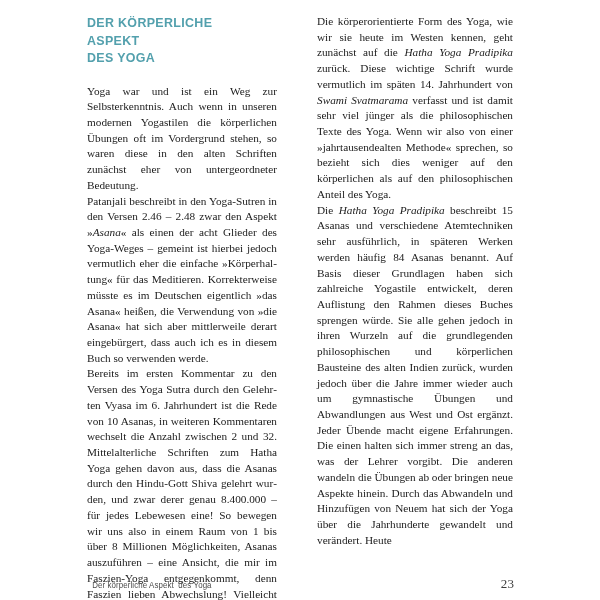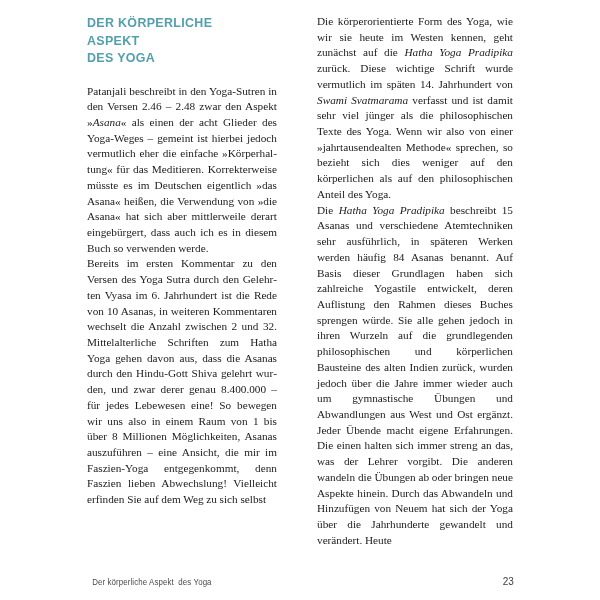--- a/index.html
+++ b/index.html
@@ -79,36 +79,38 @@
     font-size: 8.6px;
     color: #4b4b4b;
     letter-spacing: 0.1px;
   }
   .footer .running-head {
     transform: scaleX(0.92);
     transform-origin: left baseline;
     white-space: pre;
   }
   .footer .folio {
-    font-size: 10px;
+    font-size: 13px;
     color: #3c3c3c;
+    font-family: Liberation Serif, serif;
   }
 </style>
 </head>
 <body>
 
 <div id="page">
 
   <div class="columns">
 
     <div class="col col-left">
 
       <h1 class="chapter-title">DER KÖRPERLICHE ASPEKT
 DES YOGA</h1>
 
+      <p class="body indent-none">Yoga war und ist ein Weg zur Selbsterkenntnis. Auch wenn in unseren modernen Yogastilen die körperlichen Übungen oft im Vordergrund stehen, so waren diese in den alten Schriften zunächst eher von untergeordneter Bedeutung.</p>
 
       <p class="body indent-none">Patanjali beschreibt in den Yoga-Sutren in den Versen 2.46&nbsp;–&nbsp;2.48 zwar den Aspekt »<i>Asana</i>« als einen der acht Glieder des Yoga-Weges – gemeint ist hierbei jedoch vermutlich eher die einfache »Körperhal­tung« für das Meditieren. Korrekterweise müsste es im Deutschen eigentlich »das Asana« heißen, die Verwendung von »die Asana« hat sich aber mittlerweile derart eingebürgert, dass auch ich es in diesem Buch so verwenden werde.</p>
 
       <p class="body indent-none">Bereits im ersten Kommentar zu den Versen des Yoga Sutra durch den Gelehr­ten Vyasa im 6. Jahrhundert ist die Rede von 10 Asanas, in weiteren Kommenta­ren wechselt die Anzahl zwischen 2 und 32. Mittelalterliche Schriften zum Hatha Yoga gehen davon aus, dass die Asanas durch den Hindu-Gott Shiva gelehrt wur­den, und zwar derer genau 8.400.000 – für jedes Lebewesen eine! So bewegen wir uns also in einem Raum von 1 bis über 8 Millionen Möglichkeiten, Asanas auszuführen – eine Ansicht, die mir im Faszien-Yoga entgegenkommt, denn Faszien lieben Abwechslung! Vielleicht erfinden Sie auf dem Weg zu sich selbst</p>
     </div>
 
     <div class="col col-right">
 
 
       <p class="body indent-none">Die körperorientierte Form des Yoga, wie wir sie heute im Westen kennen, geht zunächst auf die <i>Hatha Yoga Pradi­pika</i> zurück. Diese wichtige Schrift wur­de vermutlich im späten 14. Jahrhundert von <i>Swami Svatmarama</i> verfasst und ist damit sehr viel jünger als die philoso­phischen Texte des Yoga. Wenn wir also von einer »jahrtausendealten Methode« sprechen, so bezieht sich dies weniger auf den körperlichen als auf den philoso­phischen Anteil des Yoga.</p>

